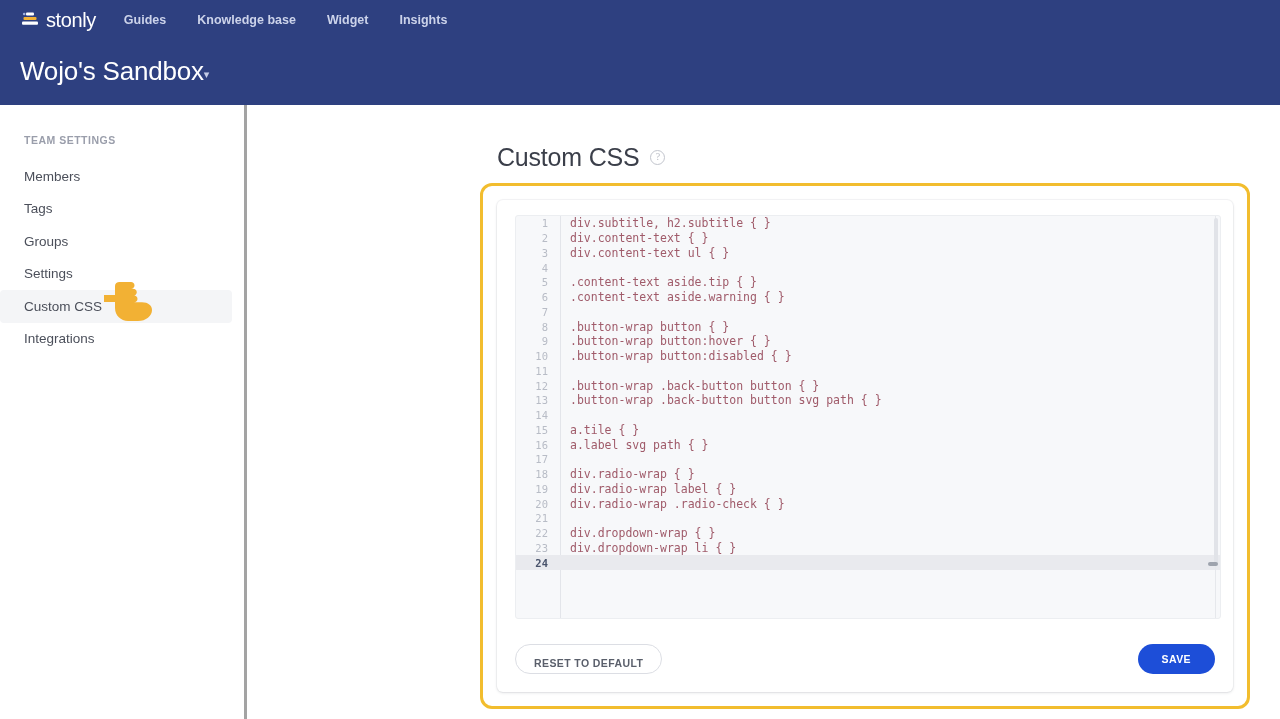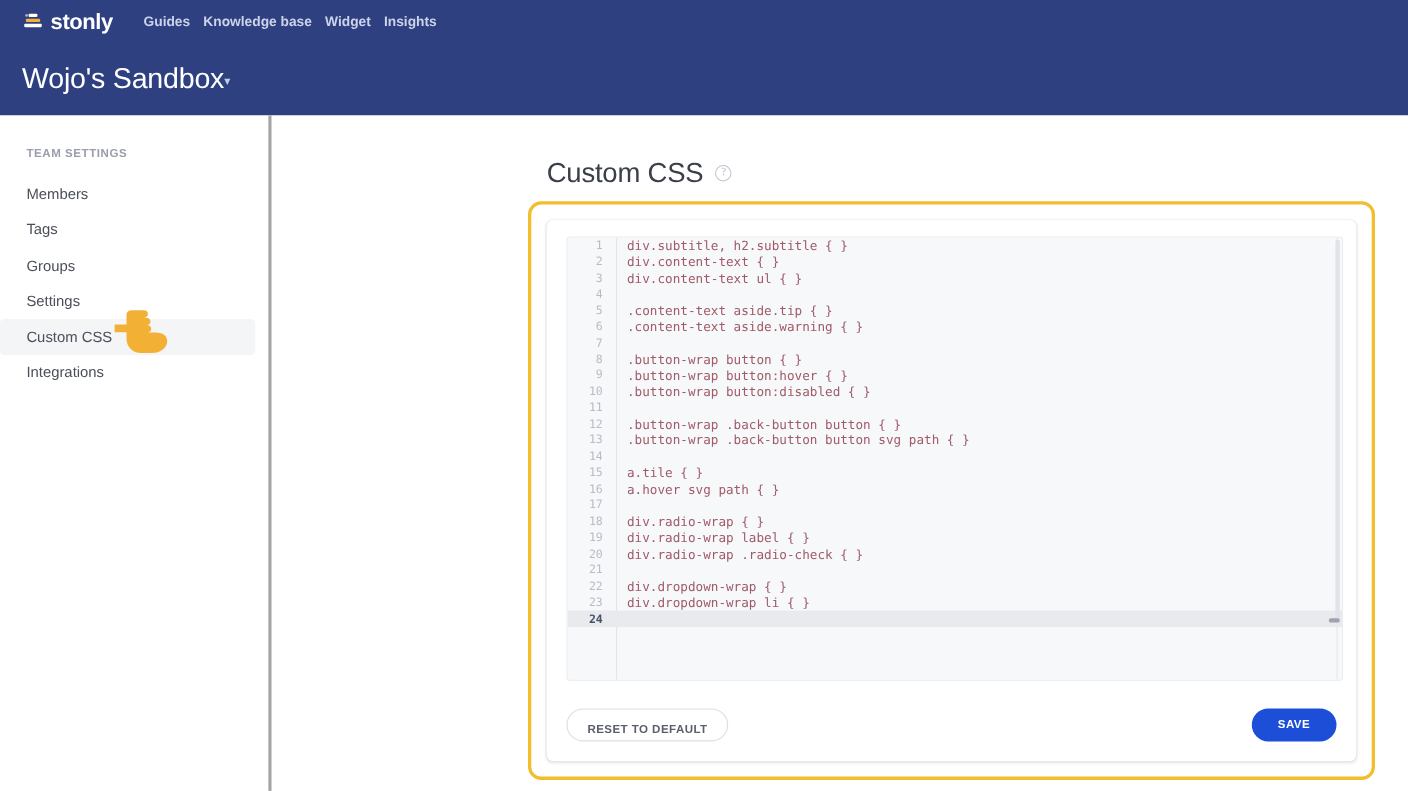--- a/index.html
+++ b/index.html
@@ -20,24 +20,24 @@
     position: absolute; left: 0; top: 0;
     height: 40px; width: 100%;
     display: flex; align-items: center;
   }
   .brand {
     display: flex; align-items: center; gap: 6px;
     margin-left: 20px; margin-right: 28px;
   }
   .brand-mark { width: 20px; height: 20px; display: block; }
   .brand-text {
-    color: #ffffff; font-size: 20px; font-weight: 700;
+    color: #ffffff; font-size: 20px; font-weight: 400;
     letter-spacing: -0.4px; line-height: 1;
   }
-  .nav-links { display: flex; align-items: center; gap: 12px; }
+  .nav-links { display: flex; align-items: center; gap: 31px; }
   .nav-link {
     color: #ccd3ea; font-size: 12.5px; font-weight: 700;
     text-decoration: none; cursor: pointer; white-space: nowrap;
   }
   .workspace-row {
     position: absolute; left: 20px; top: 56px;
     display: flex; align-items: center; gap: 0; cursor: pointer;
   }
   .workspace-title {
     color: #ffffff; font-size: 26px; font-weight: 400; letter-spacing: -0.2px;
@@ -302,21 +302,21 @@
         <div class="code-line">
             <span class="ln">14</span>
             <span class="src"></span>
           </div>
         <div class="code-line">
             <span class="ln">15</span>
             <span class="src">a.tile { }</span>
           </div>
         <div class="code-line">
             <span class="ln">16</span>
-            <span class="src">a.hover svg path { }</span>
+            <span class="src">a.label svg path { }</span>
           </div>
         <div class="code-line">
             <span class="ln">17</span>
             <span class="src"></span>
           </div>
         <div class="code-line">
             <span class="ln">18</span>
             <span class="src">div.radio-wrap { }</span>
           </div>
         <div class="code-line">

